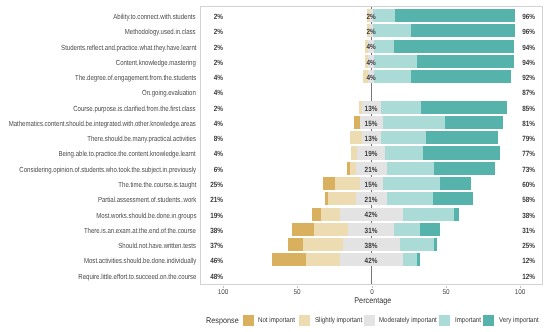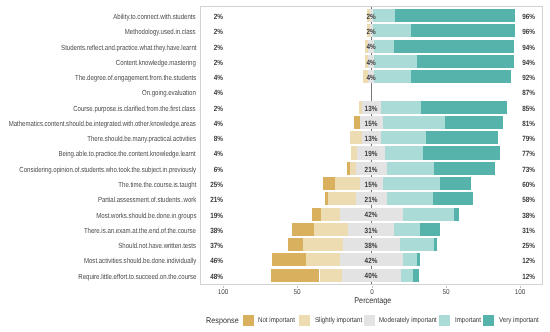--- a/index.html
+++ b/index.html
@@ -174,28 +174,20 @@
       <div class="seg" style="background: rgb(85, 179, 171); left: 232.36px; width: 2.96px; height: 13.05px;"></div>
       <span class="midlab" style="left: 150.1px; width: 40px;">38%</span>
     </div>
     <div class="row" style="top: 245.98px; height: 13.05px;">
       <div class="seg" style="background: rgb(217, 176, 93); left: 70.77px; width: 34.1px; height: 13.05px;"></div>
       <div class="seg" style="background: rgb(237, 220, 177); left: 104.87px; width: 34.1px; height: 13.05px;"></div>
       <div class="seg" style="background: rgb(228, 227, 227); left: 138.97px; width: 62.27px; height: 13.05px;"></div>
       <div class="seg" style="background: rgb(171, 219, 214); left: 201.23px; width: 14.82px; height: 13.05px;"></div>
       <div class="seg" style="background: rgb(85, 179, 171); left: 216.06px; width: 2.96px; height: 13.05px;"></div>
       <span class="midlab" style="left: 150.1px; width: 40px;">42%</span>
-    </div>
-    <div class="row" style="top: 261.25px; height: 13.05px;">
-      <div class="seg" style="background: rgb(217, 176, 93); left: 69.29px; width: 48.92px; height: 13.05px;"></div>
-      <div class="seg" style="background: rgb(237, 220, 177); left: 118.21px; width: 22.24px; height: 13.05px;"></div>
-      <div class="seg" style="background: rgb(228, 227, 227); left: 140.45px; width: 59.3px; height: 13.05px;"></div>
-      <div class="seg" style="background: rgb(171, 219, 214); left: 199.75px; width: 11.86px; height: 13.05px;"></div>
-      <div class="seg" style="background: rgb(85, 179, 171); left: 211.61px; width: 5.93px; height: 13.05px;"></div>
-      <span class="midlab" style="left: 150.1px; width: 40px;">40%</span>
     </div>
   </div>
   <span class="ylab" style="top: 10.01px;">Ability.to.connect.with.students</span>
   <span class="leftlab" style="top: 10.01px; left: 182.9px; width: 40px;">2%</span>
   <span class="rightlab" style="top: 10.01px; left: 494.9px; width: 40px;">96%</span>
   <span class="ylab" style="top: 25.28px;">Methodology.used.in.class</span>
   <span class="leftlab" style="top: 25.28px; left: 182.9px; width: 40px;">2%</span>
   <span class="rightlab" style="top: 25.28px; left: 494.9px; width: 40px;">96%</span>
   <span class="ylab" style="top: 40.55px;">Students.reflect.and.practice.what.they.have.learnt</span>
   <span class="leftlab" style="top: 40.55px; left: 182.9px; width: 40px;">2%</span>

